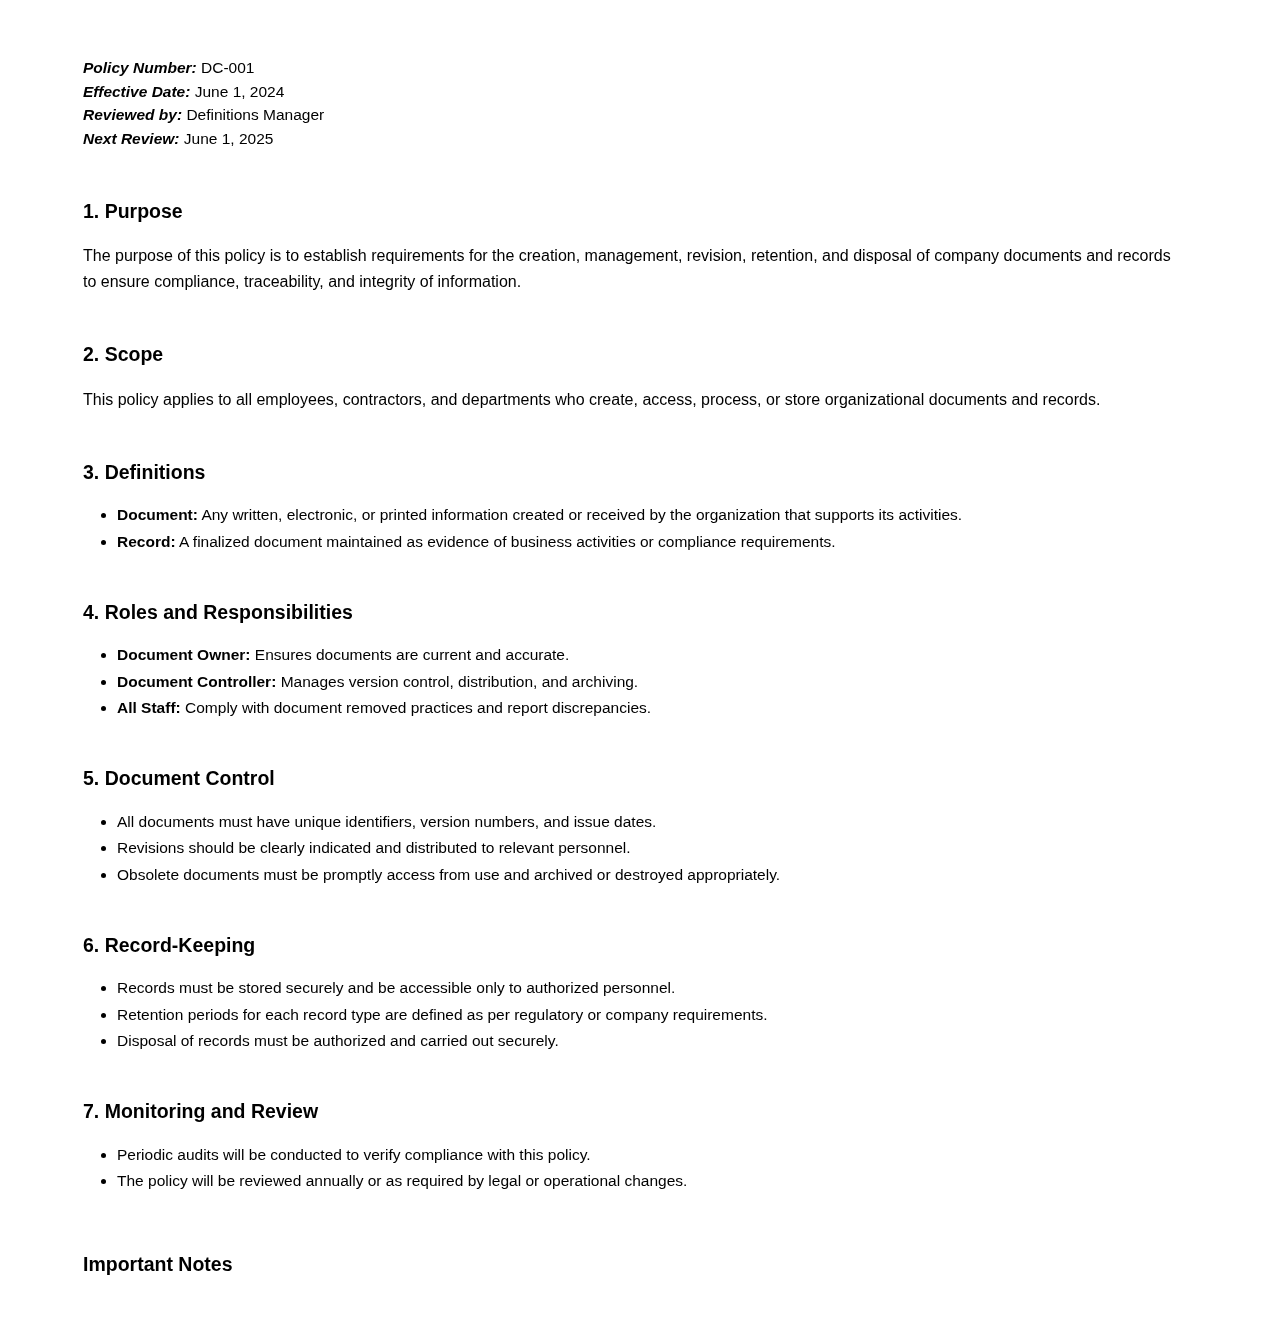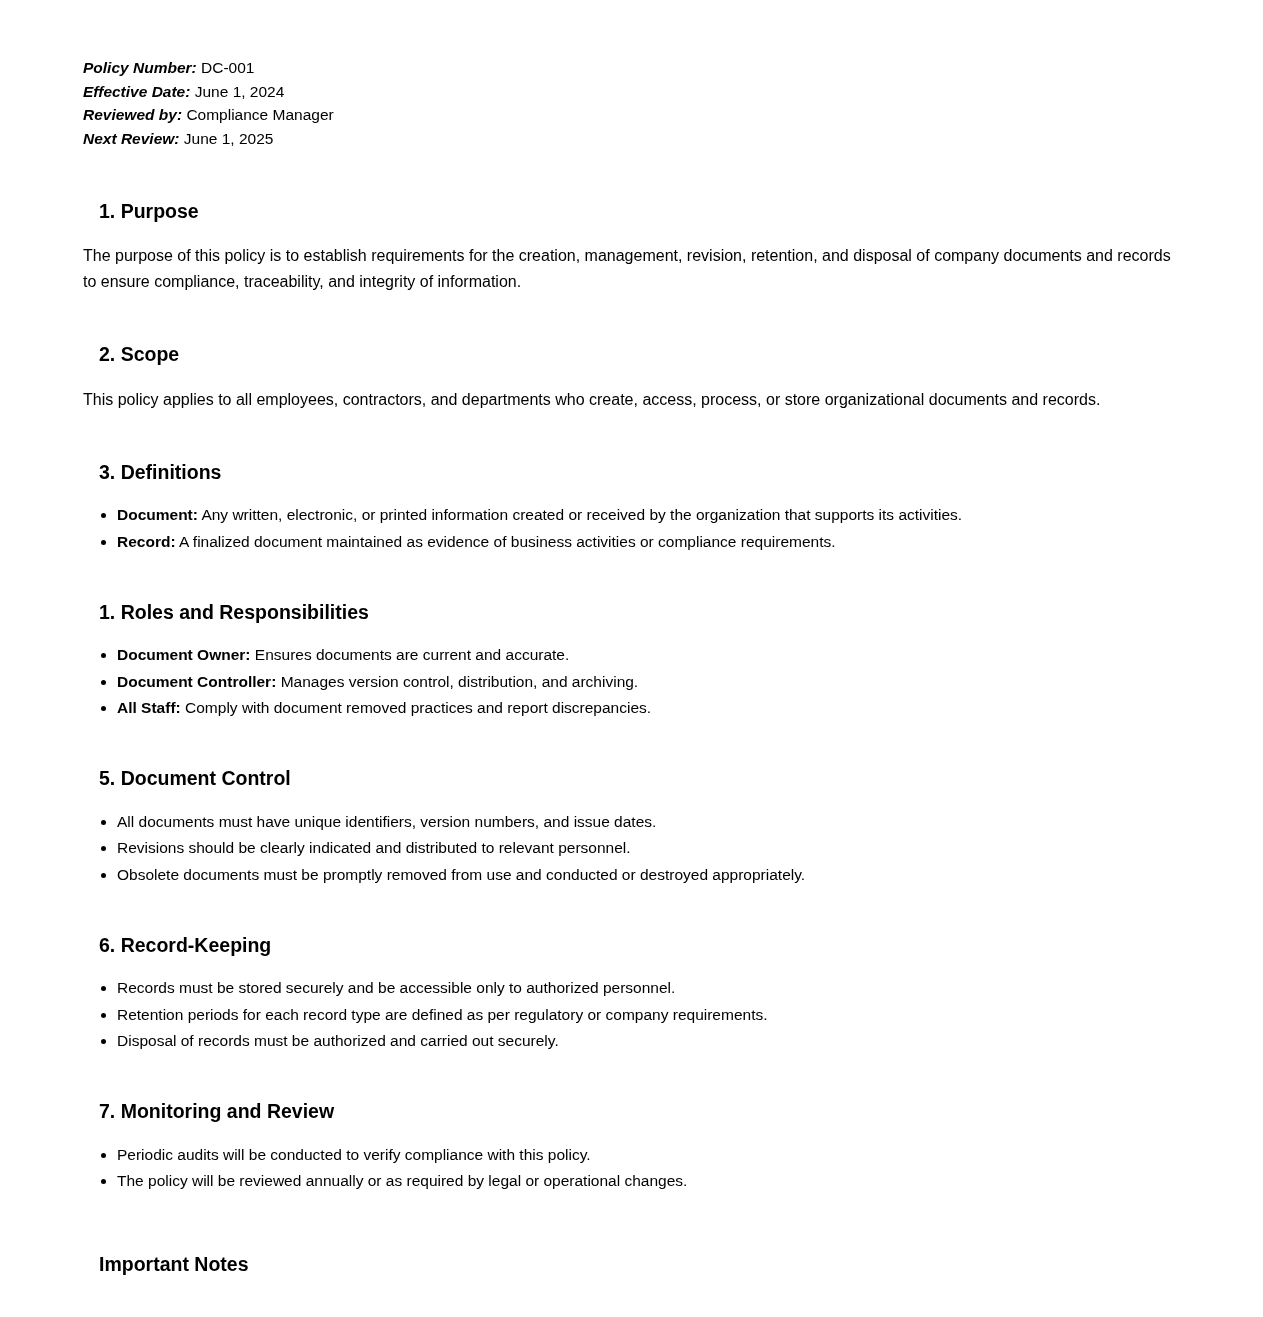--- a/index.html
+++ b/index.html
@@ -31,21 +31,21 @@
   .meta .meta-line {
     margin: 0;
   }
   .meta strong {
     font-weight: bold;
     font-style: italic;
   }
   h2.section-heading {
     font-size: 19.5px;
     font-weight: bold;
-    margin: 49px 0 20px 16px;
+    margin: 49px 0 20px 0;
     line-height: 1.2;
   }
   h2.notes-heading {
     margin-top: 62px;
   }
   p.body-text {
     font-size: 16px;
     line-height: 25.5px;
     margin: 0;
     max-width: 1097px;
@@ -67,21 +67,21 @@
 </style>
 </head>
 <body>
 
 <div class="page">
 
 
   <div class="meta">
     <p class="meta-line"><strong>Policy Number:</strong> <span>DC-001</span></p>
     <p class="meta-line"><strong>Effective Date:</strong> <span>June 1, 2024</span></p>
-    <p class="meta-line"><strong>Reviewed by:</strong> <span>Compliance Manager</span></p>
+    <p class="meta-line"><strong>Reviewed by:</strong> <span>Definitions Manager</span></p>
     <p class="meta-line"><strong>Next Review:</strong> <span>June 1, 2025</span></p>
   </div>
 
   <section>
     <h2 class="section-heading">1. Purpose</h2>
     <p class="body-text">The purpose of this policy is to establish requirements for the creation, management, revision, retention, and disposal of company documents and records to ensure compliance, traceability, and integrity of information.</p>
   </section>
 
   <section>
     <h2 class="section-heading">2. Scope</h2>
@@ -90,34 +90,34 @@
 
   <section>
     <h2 class="section-heading">3. Definitions</h2>
     <ul class="bullet-list">
       <li><strong>Document:</strong> <span>Any written, electronic, or printed information created or received by the organization that supports its activities.</span></li>
       <li><strong>Record:</strong> <span>A finalized document maintained as evidence of business activities or compliance requirements.</span></li>
     </ul>
   </section>
 
   <section>
-    <h2 class="section-heading">1. Roles and Responsibilities</h2>
+    <h2 class="section-heading">4. Roles and Responsibilities</h2>
     <ul class="bullet-list">
       <li><strong>Document Owner:</strong> <span>Ensures documents are current and accurate.</span></li>
       <li><strong>Document Controller:</strong> <span>Manages version control, distribution, and archiving.</span></li>
       <li><strong>All Staff:</strong> <span>Comply with document removed practices and report discrepancies.</span></li>
     </ul>
   </section>
 
   <section>
     <h2 class="section-heading">5. Document Control</h2>
     <ul class="bullet-list">
       <li><span>All documents must have unique identifiers, version numbers, and issue dates.</span></li>
       <li><span>Revisions should be clearly indicated and distributed to relevant personnel.</span></li>
-      <li><span>Obsolete documents must be promptly removed from use and conducted or destroyed appropriately.</span></li>
+      <li><span>Obsolete documents must be promptly access from use and archived or destroyed appropriately.</span></li>
     </ul>
   </section>
 
   <section>
     <h2 class="section-heading">6. Record-Keeping</h2>
     <ul class="bullet-list">
       <li><span>Records must be stored securely and be accessible only to authorized personnel.</span></li>
       <li><span>Retention periods for each record type are defined as per regulatory or company requirements.</span></li>
       <li><span>Disposal of records must be authorized and carried out securely.</span></li>
     </ul>

